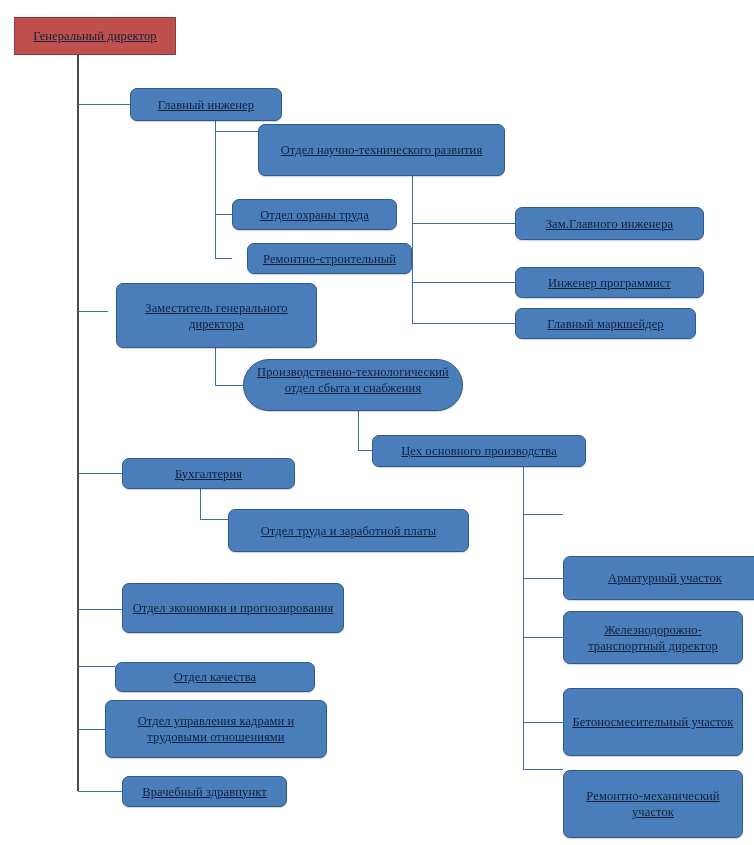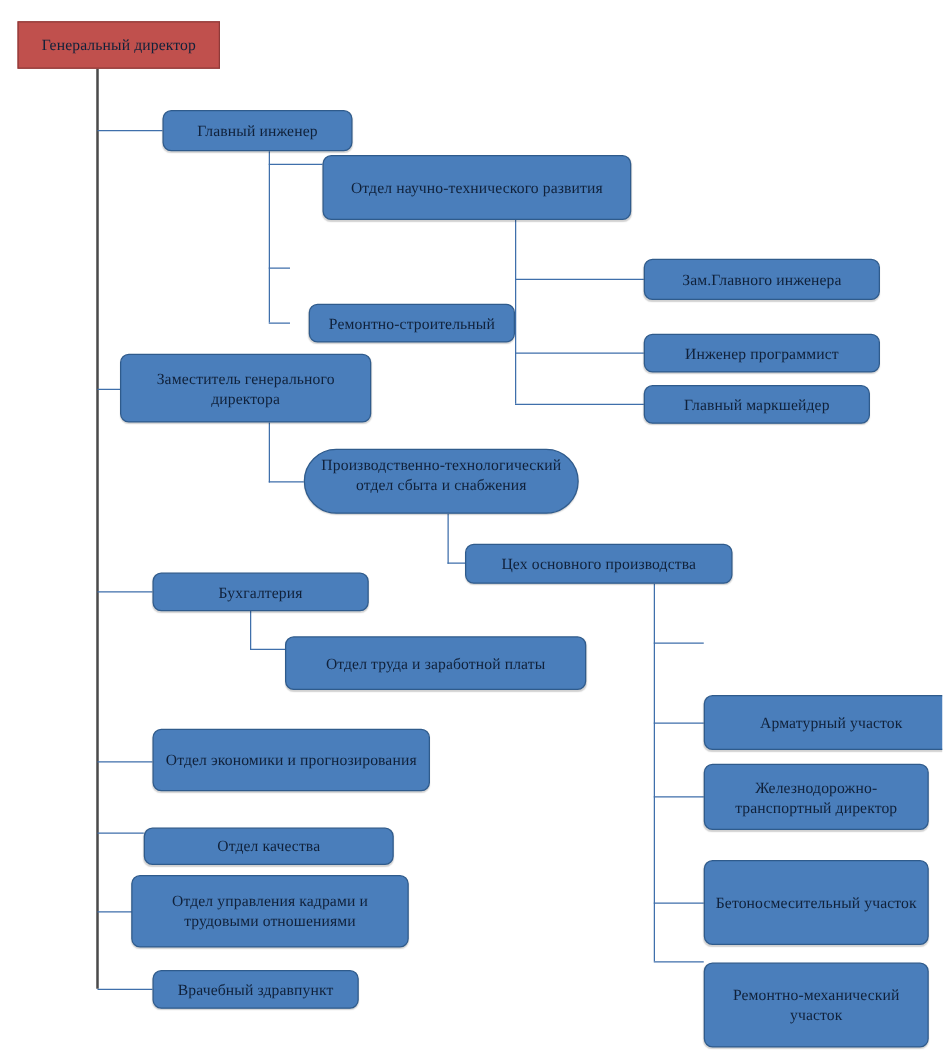--- a/index.html
+++ b/index.html
@@ -34,20 +34,21 @@
     box-sizing: border-box;
     display: flex;
     align-items: center;
     justify-content: center;
     text-align: center;
     color: #10213a;
     font-size: 12.5px;
     line-height: 1.28;
     padding: 2px 6px;
     letter-spacing: 0.1px;
+    text-decoration: underline;
   }
   .node .lbl {
     display: block;
     width: 100%;
   }
   .node.blue {
     background: #4a7ebb;
     border: 1px solid #2f5b8c;
     border-radius: 7px;
     box-shadow: 0 1px 1px rgba(0,0,0,0.18);
@@ -115,38 +116,41 @@
   </div>
 
   <div class="node blue" style="left:130px; top:88px; width:152px; height:33px;">
     <span class="lbl">Главный инженер</span>
   </div>
 
   <div class="node blue" style="left:258px; top:124px; width:247px; height:52px;">
     <span class="lbl">Отдел научно-технического развития</span>
   </div>
 
+  <div class="node blue" style="left:232px; top:199px; width:165px; height:31px;">
+    <span class="lbl">Отдел охраны труда</span>
+  </div>
 
   <div class="node blue" style="left:247px; top:243px; width:165px; height:31px;">
     <span class="lbl">Ремонтно-строительный</span>
   </div>
 
   <div class="node blue" style="left:515px; top:207px; width:189px; height:33px;">
     <span class="lbl">Зам.Главного инженера</span>
   </div>
 
   <div class="node blue" style="left:515px; top:267px; width:189px; height:31px;">
     <span class="lbl">Инженер программист</span>
   </div>
 
   <div class="node blue" style="left:515px; top:308px; width:181px; height:31px;">
     <span class="lbl">Главный маркшейдер</span>
   </div>
 
-  <div class="node blue" style="left:96px; top:283px; width:201px; height:55px;">
+  <div class="node blue" style="left:116px; top:283px; width:201px; height:65px;">
     <span class="lbl">Заместитель генерального директора</span>
   </div>
 
   <div class="node blue clip" style="left:243px; top:359px; width:220px; height:52px;border-radius:26px;">
     <span class="lbl">Производственно-технологический отдел сбыта и снабжения</span>
   </div>
 
   <div class="node blue" style="left:372px; top:435px; width:214px; height:32px;">
     <span class="lbl">Цех  основного производства</span>
   </div>

